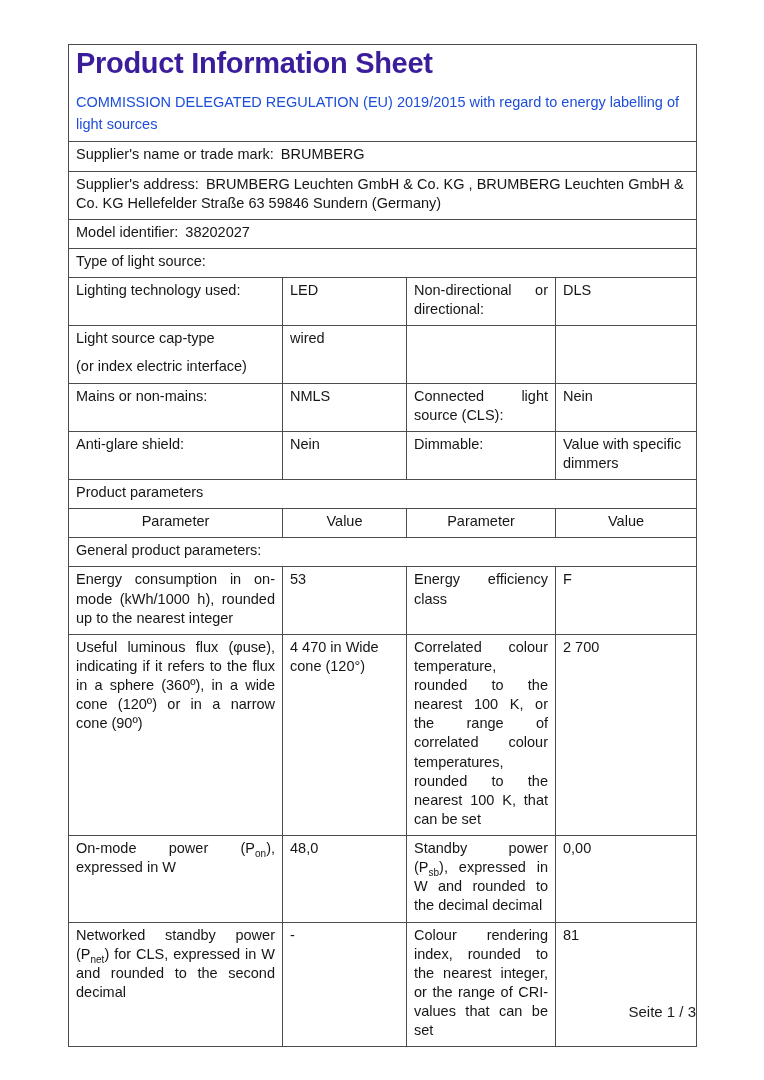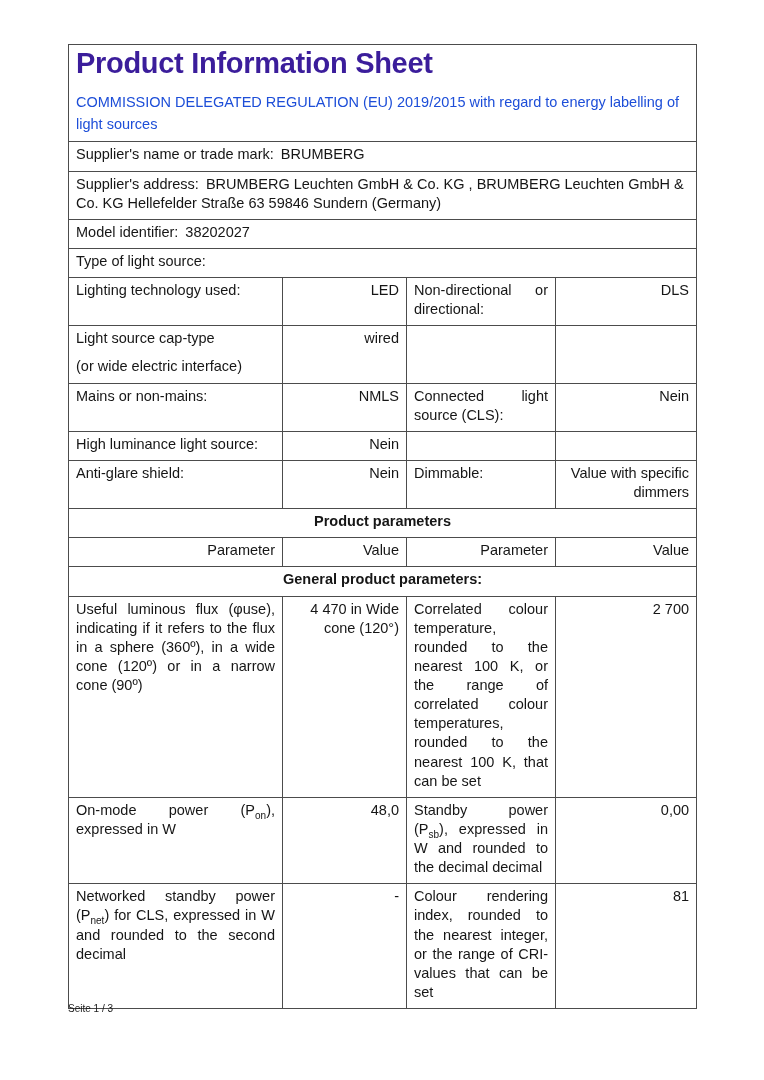--- a/index.html
+++ b/index.html
@@ -34,30 +34,30 @@
     margin: 0 0 12px 0;
     line-height: 1.1;
   }
   .subtitle { font-size: 14.5px; line-height: 1.5; color: #1d4ed8; }
   
   td.lbl { line-height: 1.5; padding-top: 4px; padding-bottom: 6px; }
   .b { font-weight: normal; }
   .val { margin-left: 7px; }
   
   td.p { text-align: justify; }
-  td.v { text-align: right; }
-  td.sec { text-align: center; font-weight: bold; padding-top: 2px; padding-bottom: 4px; }
-  td.hdr { text-align: right; padding-top: 2px; padding-bottom: 4px; }
+  td.v { text-align: left; }
+  td.sec { font-weight: normal; padding-top: 2px; padding-bottom: 4px; }
+  td.hdr { text-align: center; padding-top: 2px; padding-bottom: 4px; }
   .gap-line { margin-top: 9px; }
   sub { font-size: 10px; line-height: 0; }
   .footer {
     position: absolute; left: 68px; top: 1003px;
     width: 628px;
-    text-align: left;
-    font-size: 10px;
+    text-align: right;
+    font-size: 15px;
     color: #1c1c1c;
   }
 </style>
 </head>
 <body>
 
 <div class="sheet">
   <table class="doc">
     <colgroup>
       <col style="width:214px">
@@ -101,41 +101,35 @@
     <tr>
       <td class="p">Lighting technology used:</td>
       <td class="v">LED</td>
       <td class="p">Non-directional or directional:</td>
       <td class="v">DLS</td>
     </tr>
 
     <tr>
       <td class="p">
         <div>Light source cap-type</div>
-        <div class="gap-line">(or wide electric interface)</div>
+        <div class="gap-line">(or index electric interface)</div>
       </td>
       <td class="v">wired</td>
       <td class="p"></td>
       <td class="v"></td>
     </tr>
 
     <tr>
       <td class="p">Mains or non-mains:</td>
       <td class="v">NMLS</td>
       <td class="p">Connected light source (CLS):</td>
       <td class="v">Nein</td>
     </tr>
 
 
-    <tr>
-      <td class="p">High luminance light source:</td>
-      <td class="v">Nein</td>
-      <td class="p"></td>
-      <td class="v"></td>
-    </tr>
 
     <tr>
       <td class="p">Anti-glare shield:</td>
       <td class="v">Nein</td>
       <td class="p">Dimmable:</td>
       <td class="v">Value with specific dimmers</td>
     </tr>
 
     <tr>
       <td class="sec" colspan="4">Product parameters</td>
@@ -145,20 +139,26 @@
       <td class="hdr">Parameter</td>
       <td class="hdr">Value</td>
       <td class="hdr">Parameter</td>
       <td class="hdr">Value</td>
     </tr>
 
     <tr>
       <td class="sec" colspan="4">General product parameters:</td>
     </tr>
 
+    <tr>
+      <td class="p">Energy consumption in on-mode (kWh/1000 h), rounded up to the nearest integer</td>
+      <td class="v">53</td>
+      <td class="p">Energy efficiency class</td>
+      <td class="v">F</td>
+    </tr>
 
     <tr>
       <td class="p">Useful luminous flux (φuse), indicating if it refers to the flux in a sphere (360º), in a wide cone (120º) or in a narrow cone (90º)</td>
       <td class="v">4 470 in Wide cone (120°)</td>
       <td class="p">Correlated colour temperature, rounded to the nearest 100 K, or the range of correlated colour temperatures, rounded to the nearest 100 K, that can be set</td>
       <td class="v">2 700</td>
     </tr>
 
     <tr>
       <td class="p">

